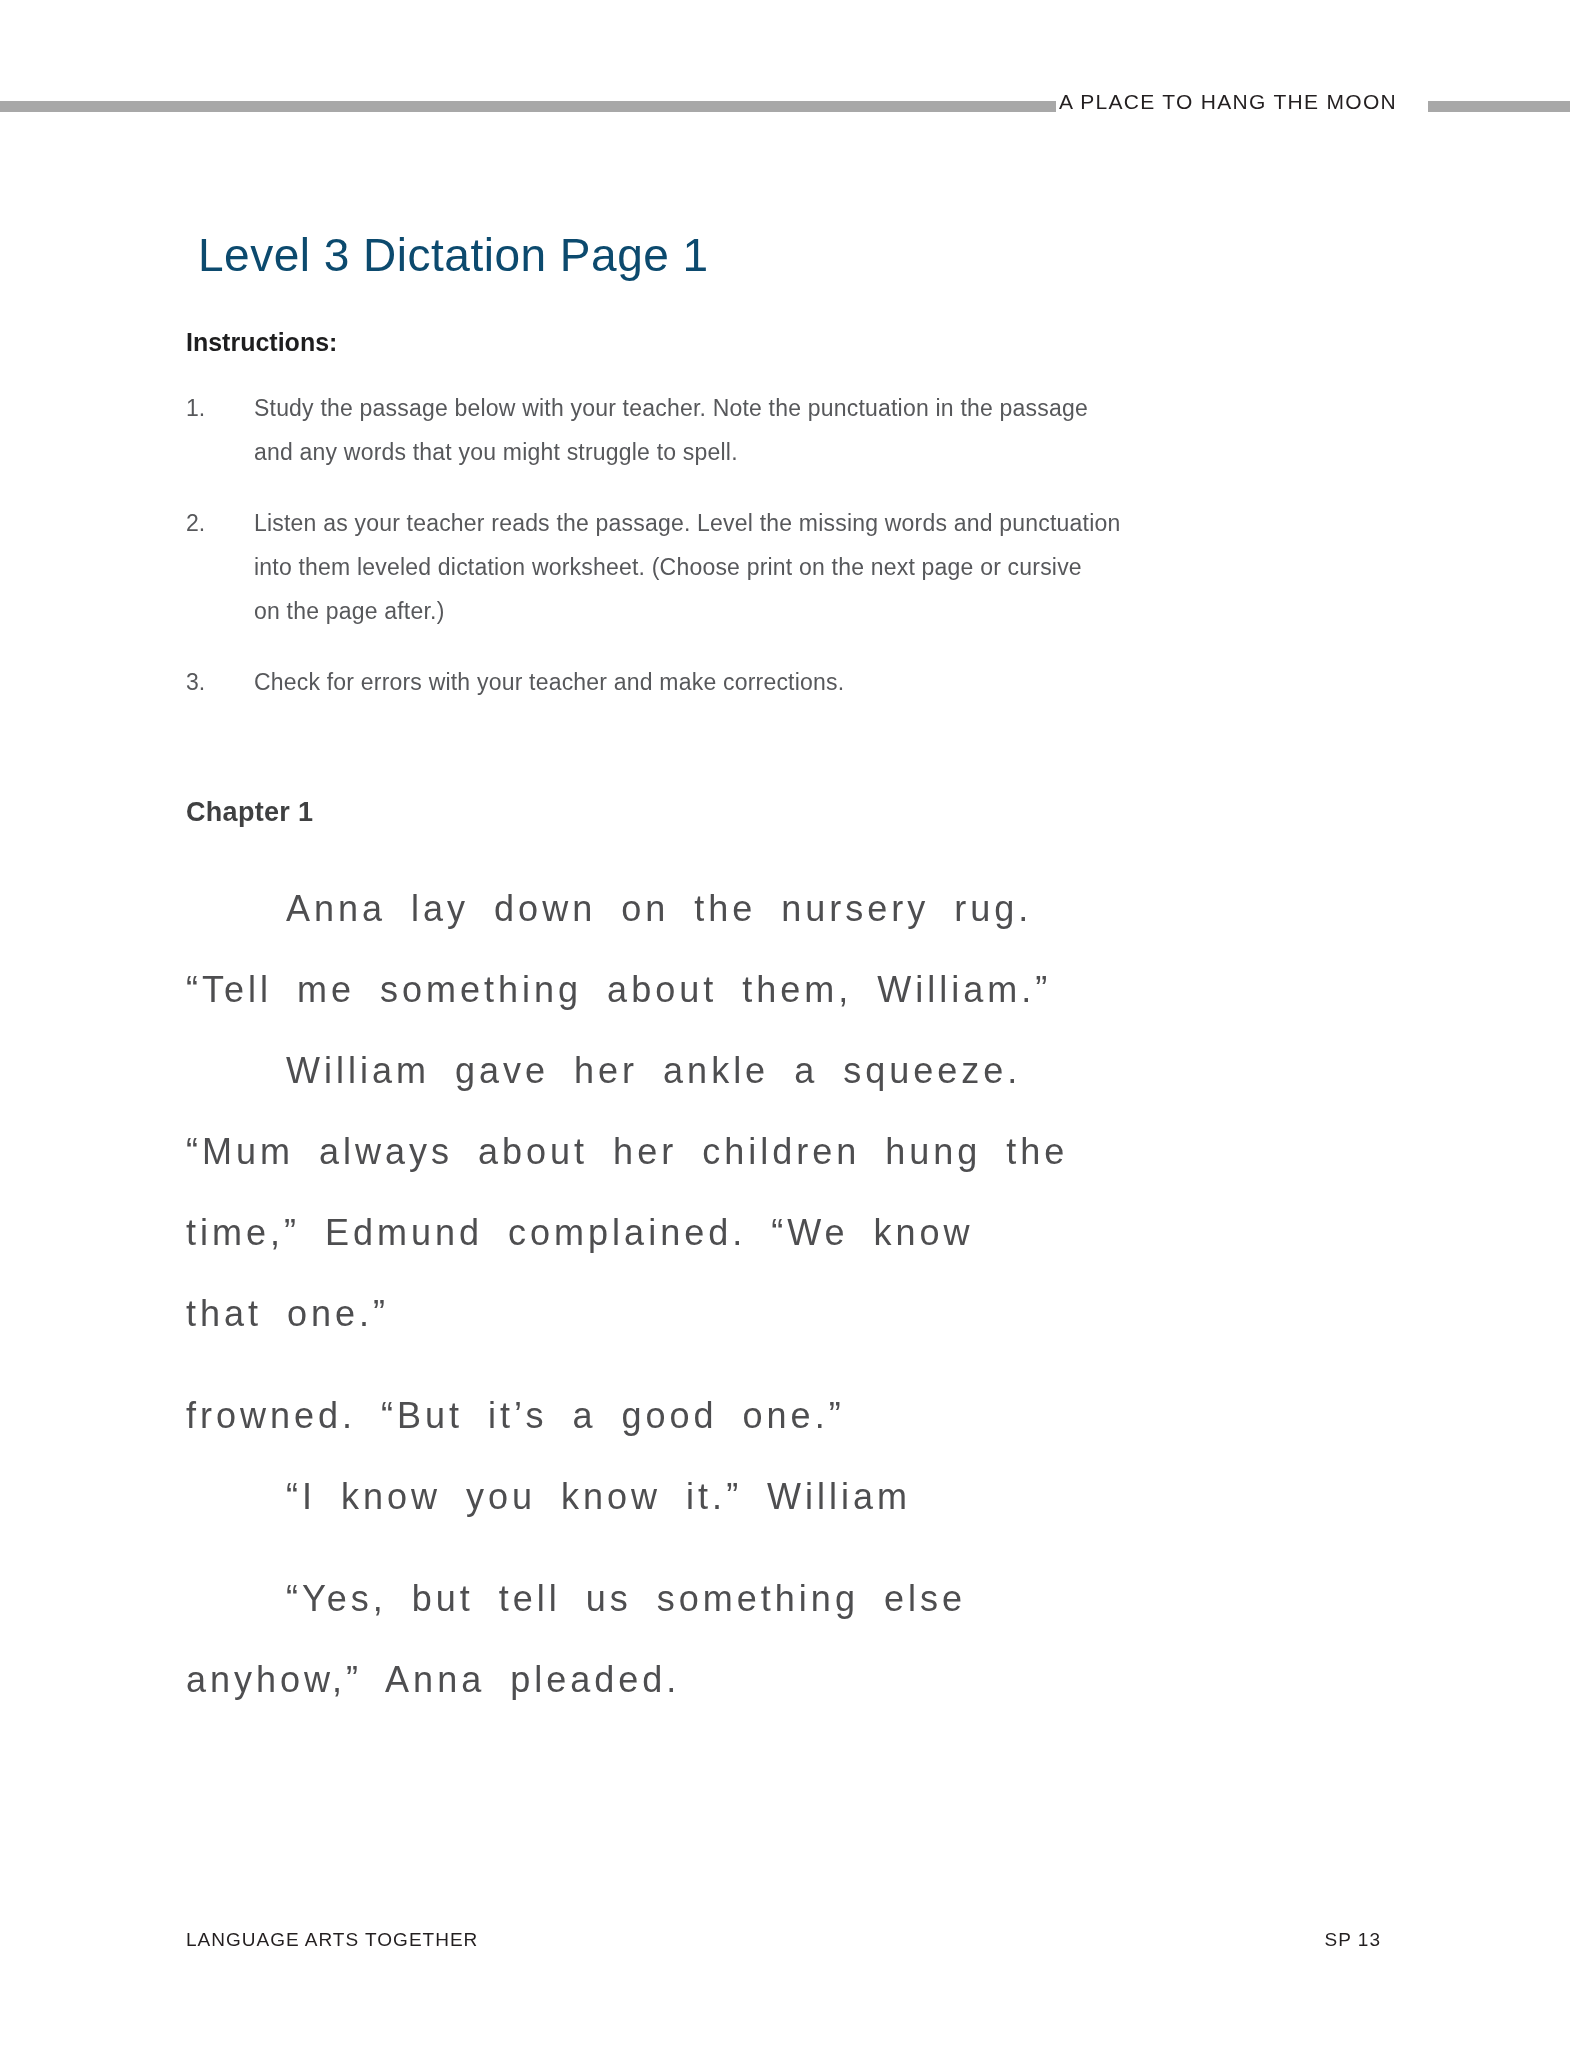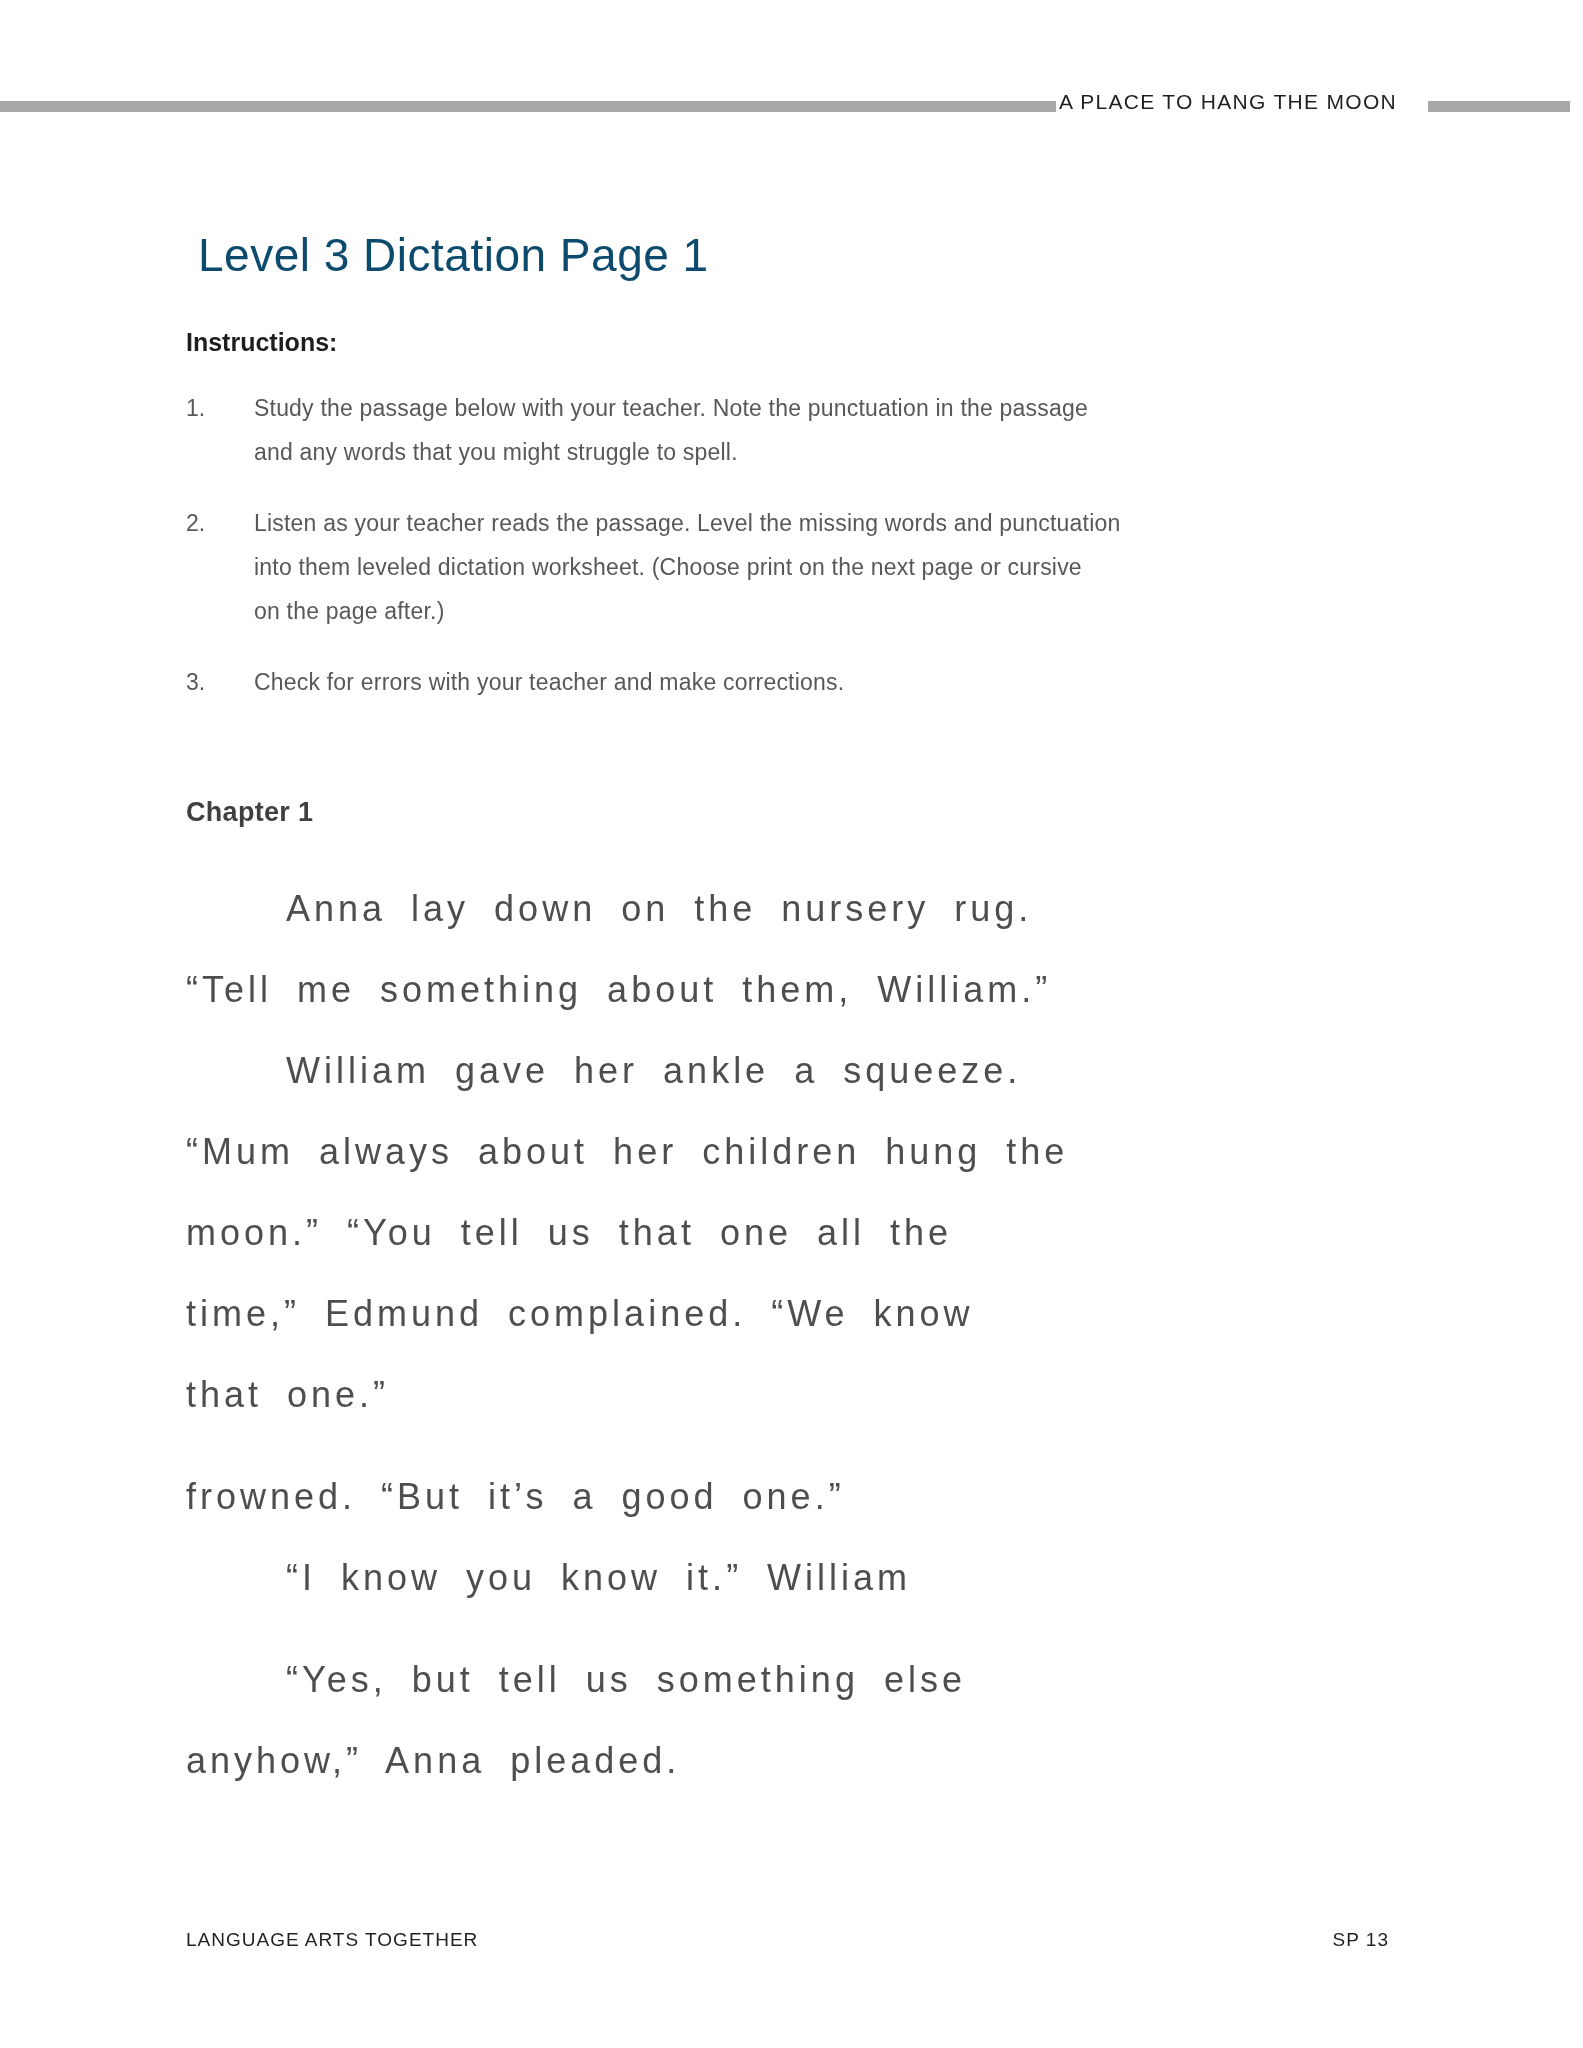--- a/index.html
+++ b/index.html
@@ -54,21 +54,21 @@
     letter-spacing:4px; word-spacing:11px;
   }
   .passage .line.indent { padding-left:100px; }
   
   .footer-left, .footer-right {
     position:absolute; top:1912px;
     font-size:19px; line-height:24px; letter-spacing:1px;
     color:#231f20; white-space:nowrap;margin-top:16px;
   }
   .footer-left  { left:186px; }
-  .footer-right { right:194px; }
+  .footer-right { right:202px; }
 </style>
 </head>
 <body>
 
 <div class="hdr-bar left"></div>
 <div class="hdr-title">A PLACE TO HANG THE MOON</div>
 <div class="hdr-bar right"></div>
 
 <h1 class="page-title">Level 3 Dictation Page 1</h1>
 
@@ -101,21 +101,20 @@
 <div class="chapter">Chapter 1</div>
 
 <div class="passage">
   <div class="para">
     <div class="line indent">Anna lay down on the nursery rug.</div>
     <div class="line">“Tell me something about them, William.”</div>
   </div>
   <div class="para">
     <div class="line indent">William gave her ankle a squeeze.</div>
     <div class="line">“Mum always about her children hung the</div>
-    <div class="line">moon.” “You tell us that one all the</div>
     <div class="line">time,” Edmund complained. “We know</div>
     <div class="line">that one.”</div>
   </div>
   <div class="para gap">
     <div class="line">frowned. “But it’s a good one.”</div>
     <div class="line indent">“I know you know it.” William</div>
   </div>
   <div class="para gap">
     <div class="line indent">“Yes, but tell us something else</div>
     <div class="line">anyhow,” Anna pleaded.</div>

